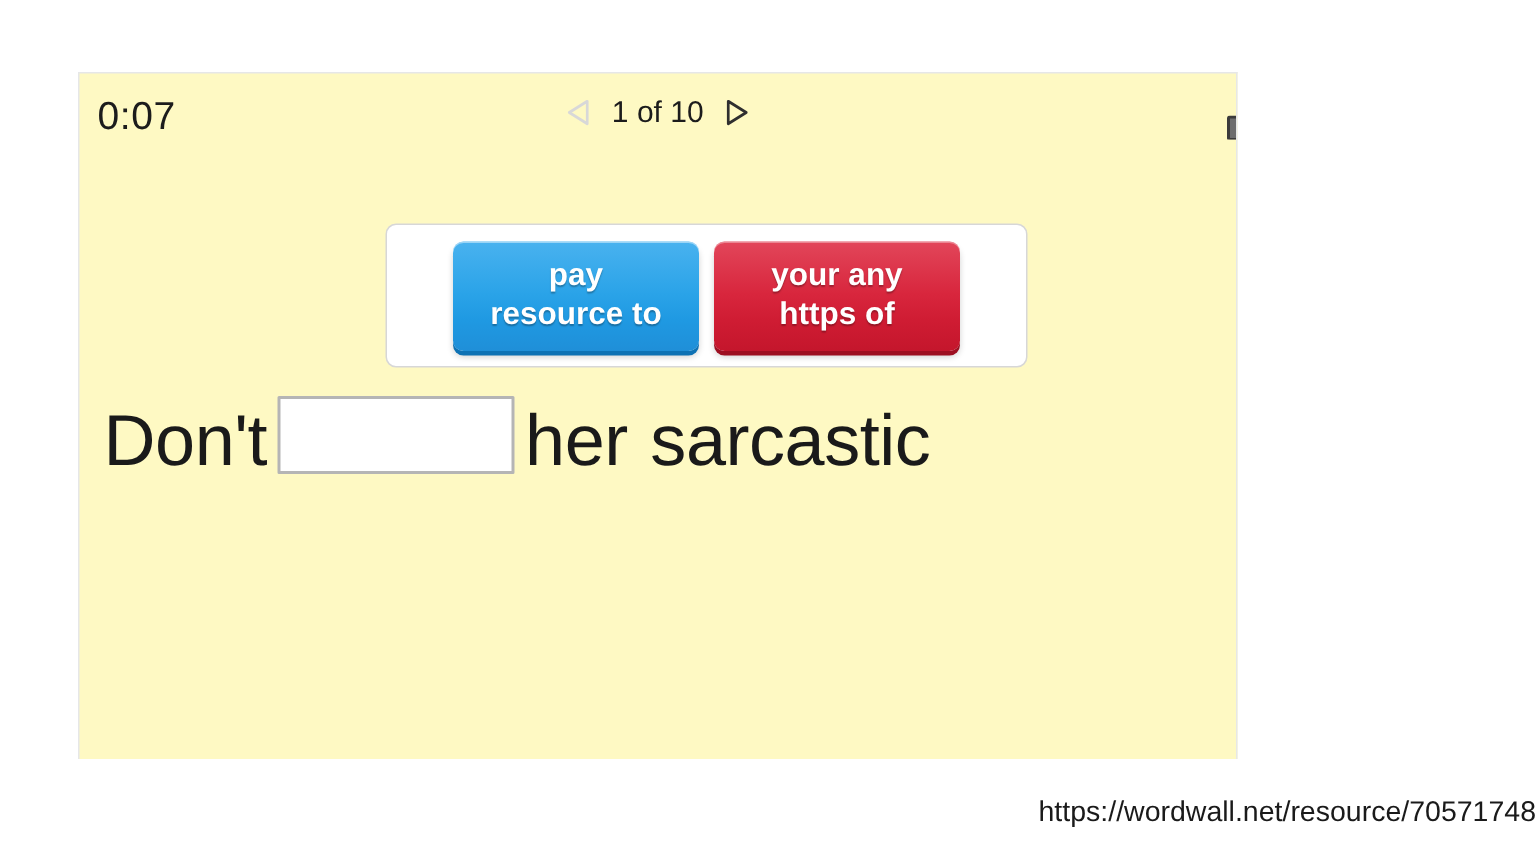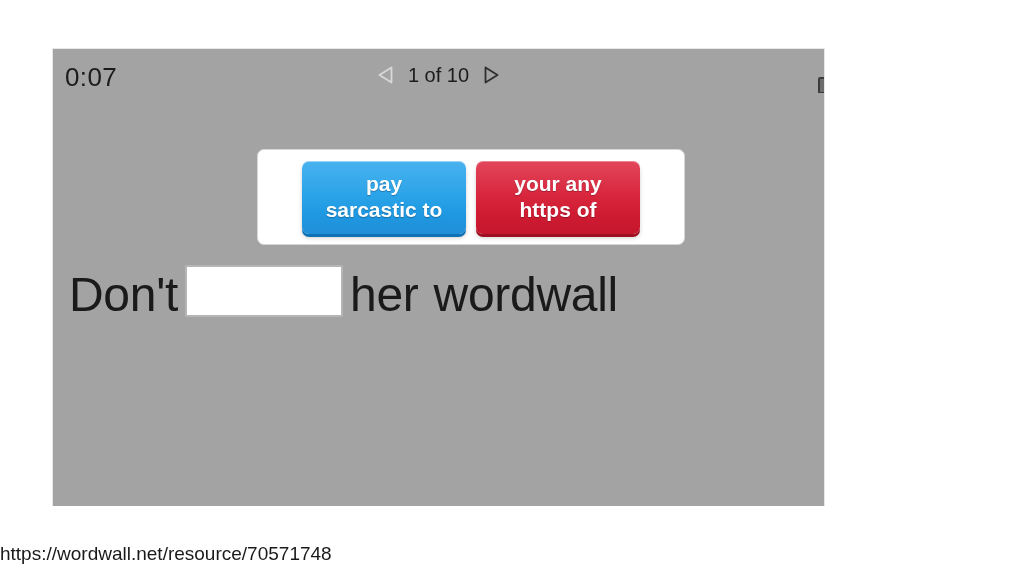--- a/index.html
+++ b/index.html
@@ -15,21 +15,21 @@
     position: relative;
   }
 
   
   #activity-card {
     position: absolute;
     left: 52px;
     top: 48px;
     width: 773px;
     height: 458px;
-    background: #a3a3a3;
+    background: #fef9c3;
     border: 1px solid #e6e7e8;
     border-bottom: none;
     box-sizing: border-box;
     overflow: hidden;
   }
 
   
   #card-topbar {
     position: absolute;
     left: 0;
@@ -160,25 +160,24 @@
     margin: 0 7px;
     box-sizing: border-box;
   }
 
   
   #source-url {
     position: absolute;
     left: 0;
     right: 0;
     top: 531px;
-    text-align: left;
+    text-align: right;
     font-size: 19px;
     color: #1a1a1a;
     font-family: "Liberation Sans", sans-serif;
-    margin-top: 12px;
   }
 </style>
 </head>
 <body>
 
 <div id="activity-card">
 
   <div id="card-topbar">
 
     <div id="timer">0:07</div>
@@ -198,28 +197,28 @@
     </div>
 
     <div id="card-menu-icon">
         <span></span>
       </div>
   </div>
 
   <div id="options-tray">
     <div class="word-tile blue">
       <span class="line">pay</span>
-      <span class="line">sarcastic to</span>
+      <span class="line">resource to</span>
     </div>
     <div class="word-tile red">
       <span class="line">your any</span>
       <span class="line">https of</span>
     </div>
   </div>
 
   <div id="sentence">
-    <span class="seg">Don't</span><span id="drop-zone"></span><span class="seg">her wordwall</span>
+    <span class="seg">Don't</span><span id="drop-zone"></span><span class="seg">her sarcastic</span>
     <br>
   </div>
 
 </div>
 
 <div id="source-url">https://wordwall.net/resource/70571748</div>
 
 </body></html>

